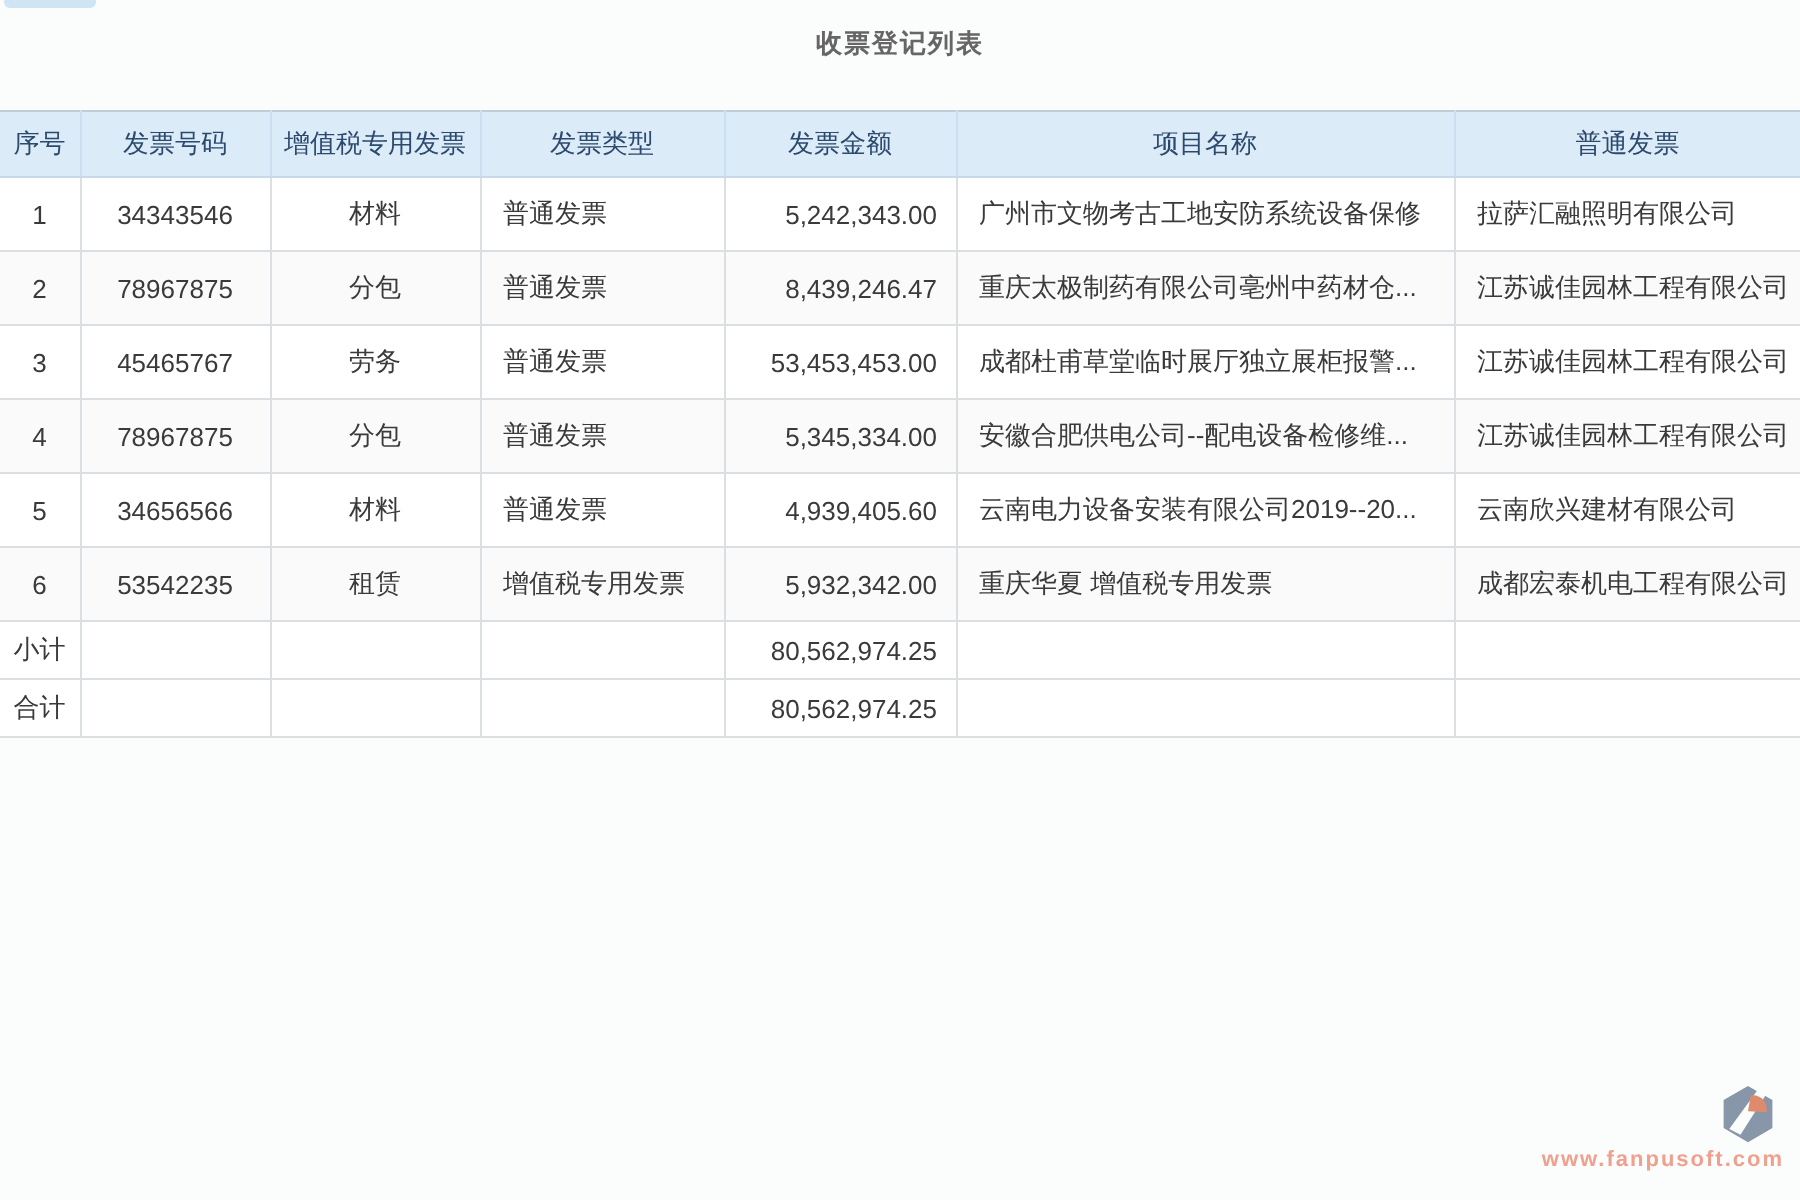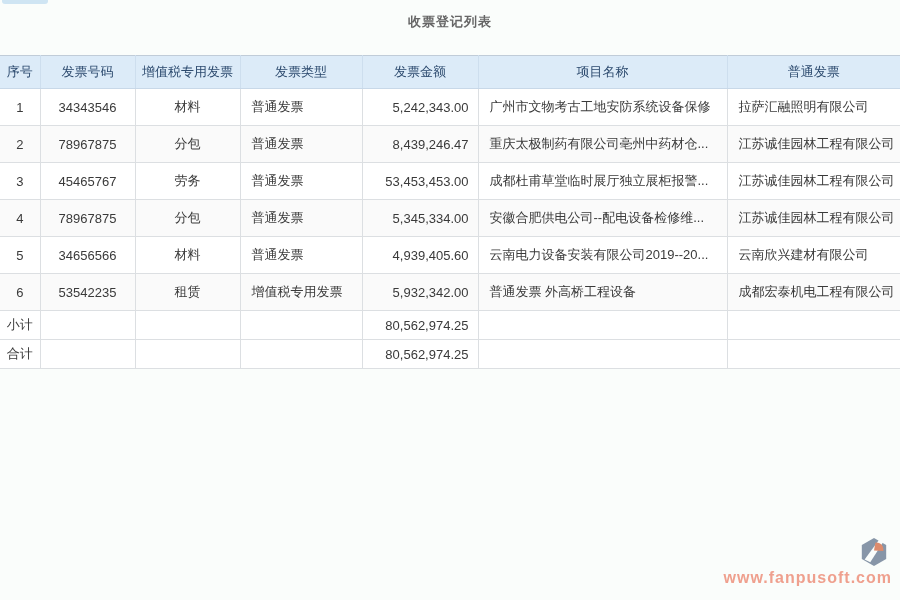--- a/index.html
+++ b/index.html
@@ -73,21 +73,21 @@
   }
   .brand-row { display: flex; align-items: flex-end; justify-content: flex-end; }
   .brand-icon { width: 32px; height: 30px; margin-right: 2px; }
   .brand-name {
     font-size: 24px;
     font-weight: bold;
     color: #efa08e;
     letter-spacing: 1px;
   }
   .brand-url {
-    font-size: 16px;
+    font-size: 11px;
     font-weight: bold;
     color: #efa08e;
     letter-spacing: 1px;
     margin-top: 3px;
   }
 </style>
 </head>
 <body>
 
 <div class="partial-tab"></div>
@@ -160,21 +160,21 @@
       <td class="col-amount">4,939,405.60</td>
       <td class="col-left cell-link">云南电力设备安装有限公司2019--20...</td>
       <td class="col-left cell-link">云南欣兴建材有限公司</td>
     </tr>
     <tr>
       <td class="col-seq">6</td>
       <td class="col-center cell-link">53542235</td>
       <td class="col-center">租赁</td>
       <td class="col-left">增值税专用发票</td>
       <td class="col-amount">5,932,342.00</td>
-      <td class="col-left cell-link">普通发票 外高桥工程设备</td>
+      <td class="col-left cell-link">重庆华夏 增值税专用发票</td>
       <td class="col-left cell-link">成都宏泰机电工程有限公司</td>
     </tr>
   </tbody>
   <tfoot>
     <tr>
       <td class="col-seq">小计</td>
       <td></td>
       <td></td>
       <td></td>
       <td class="col-amount">80,562,974.25</td>

